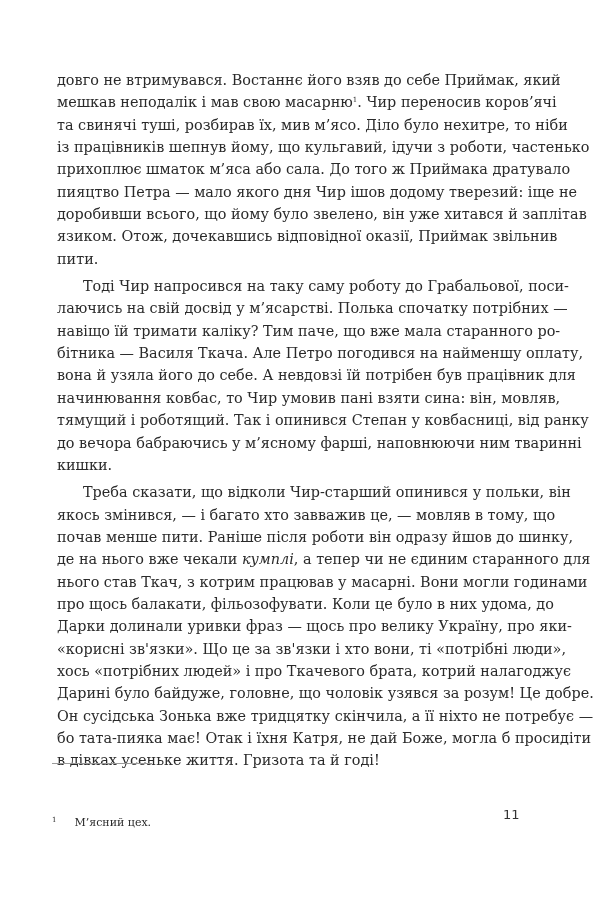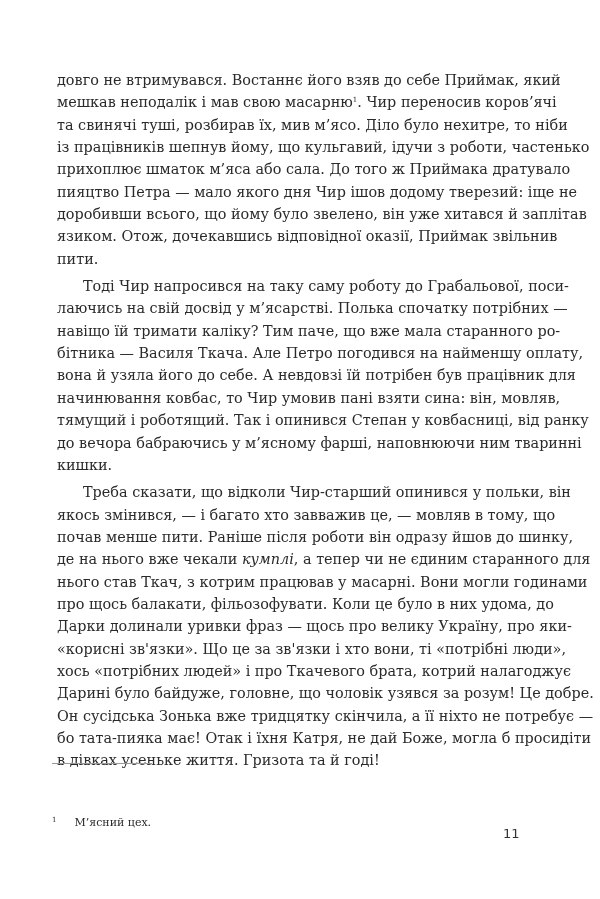--- a/index.html
+++ b/index.html
@@ -20,21 +20,21 @@
     position: absolute; left: 52px; top: 763px; width: 100px; height: 0;
     border-top: 1px solid #9a9a9a;
   }
   .footnote {
     position: absolute; left: 52px; top: 772px;
     font-family: "DejaVu Serif", serif; font-size: 11px; color: #2a2a2a; margin-top: 44px;
   }
   .footnote .mark { font-size: 7px; vertical-align: 4px; margin-right: 18px; }
   .pagenum {
     position: absolute; left: 503px; top: 807px;
-    font-family: "DejaVu Sans", sans-serif; font-size: 13px; color: #333; margin-top: 19px;
+    font-family: "DejaVu Sans", sans-serif; font-size: 13px; color: #333;
   }
   sup.fnref { font-size: 7px; vertical-align: 5px; line-height: 0; }
   em { font-style: italic; }
 </style>
 </head>
 <body>
 
 <div class="page">
   <p>
     <span class="line">довго не втримувався. Востаннє його взяв до себе Приймак, який</span>

